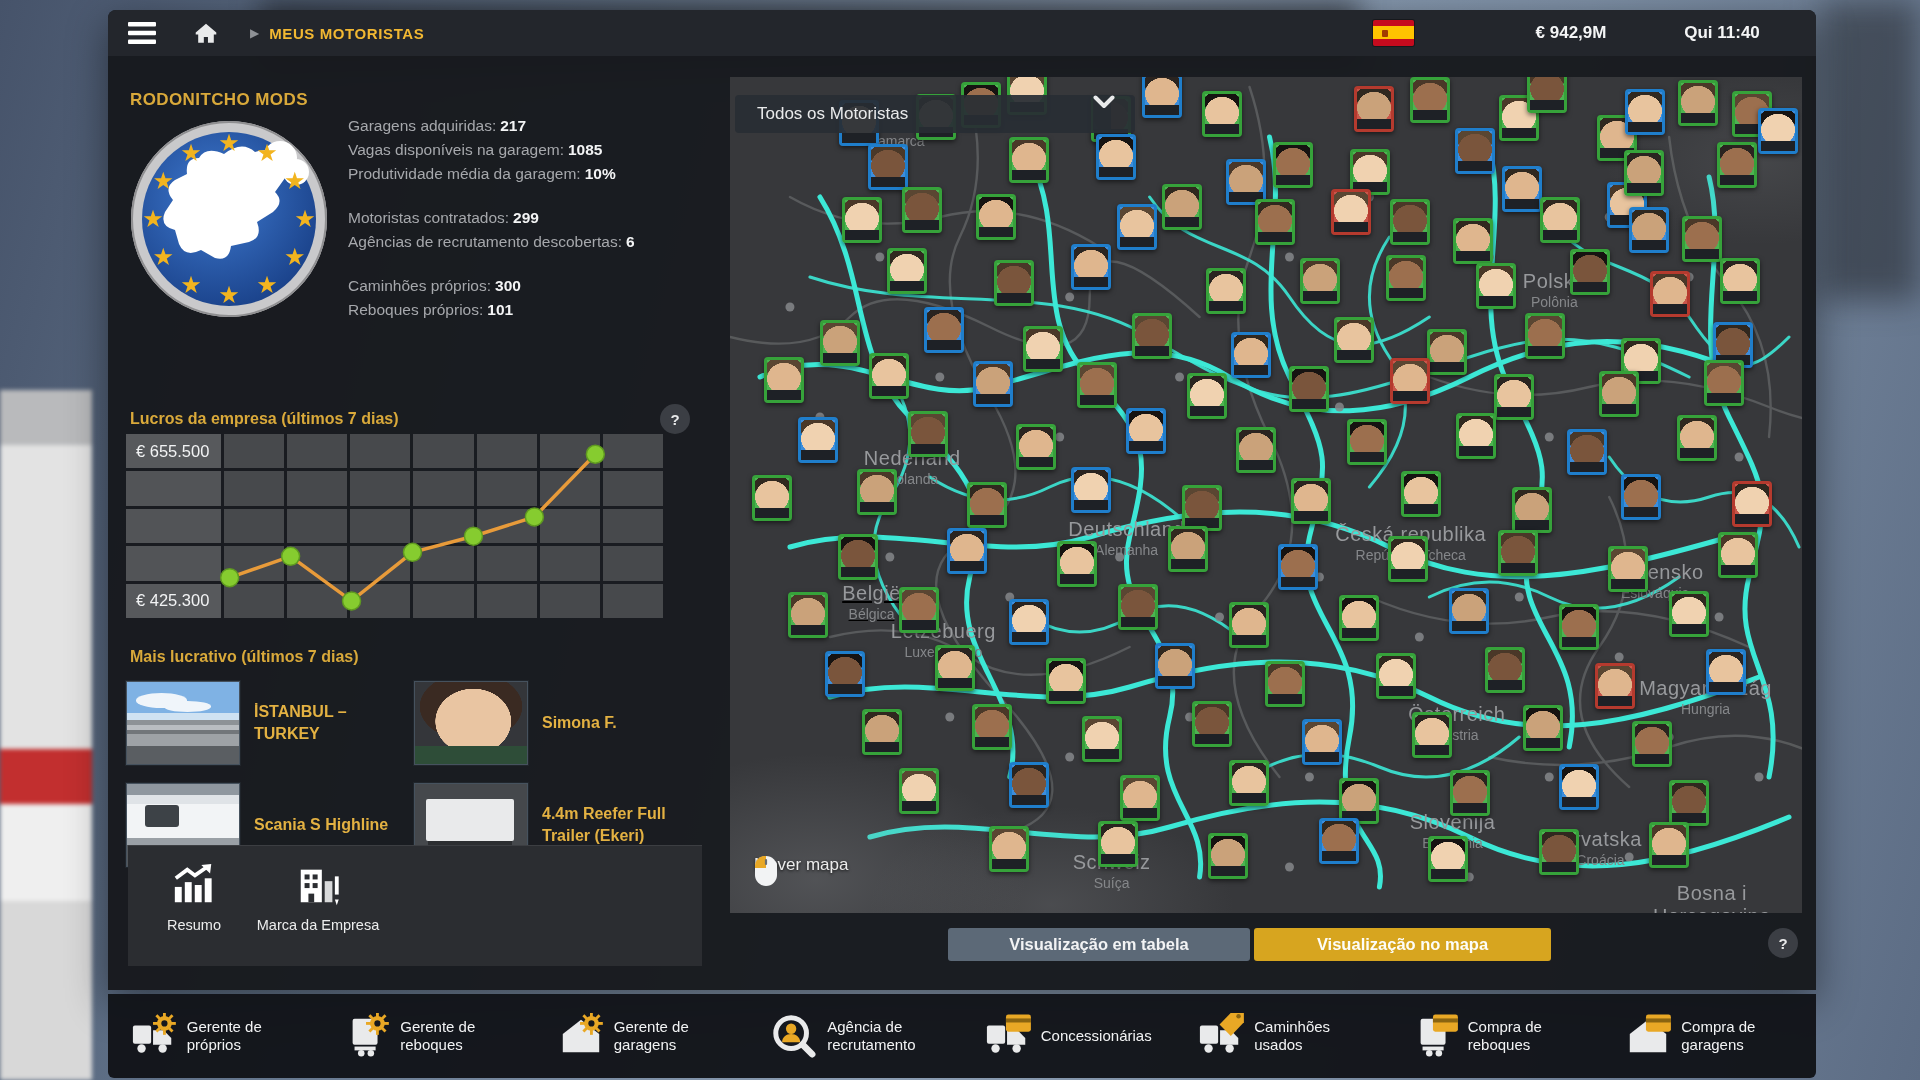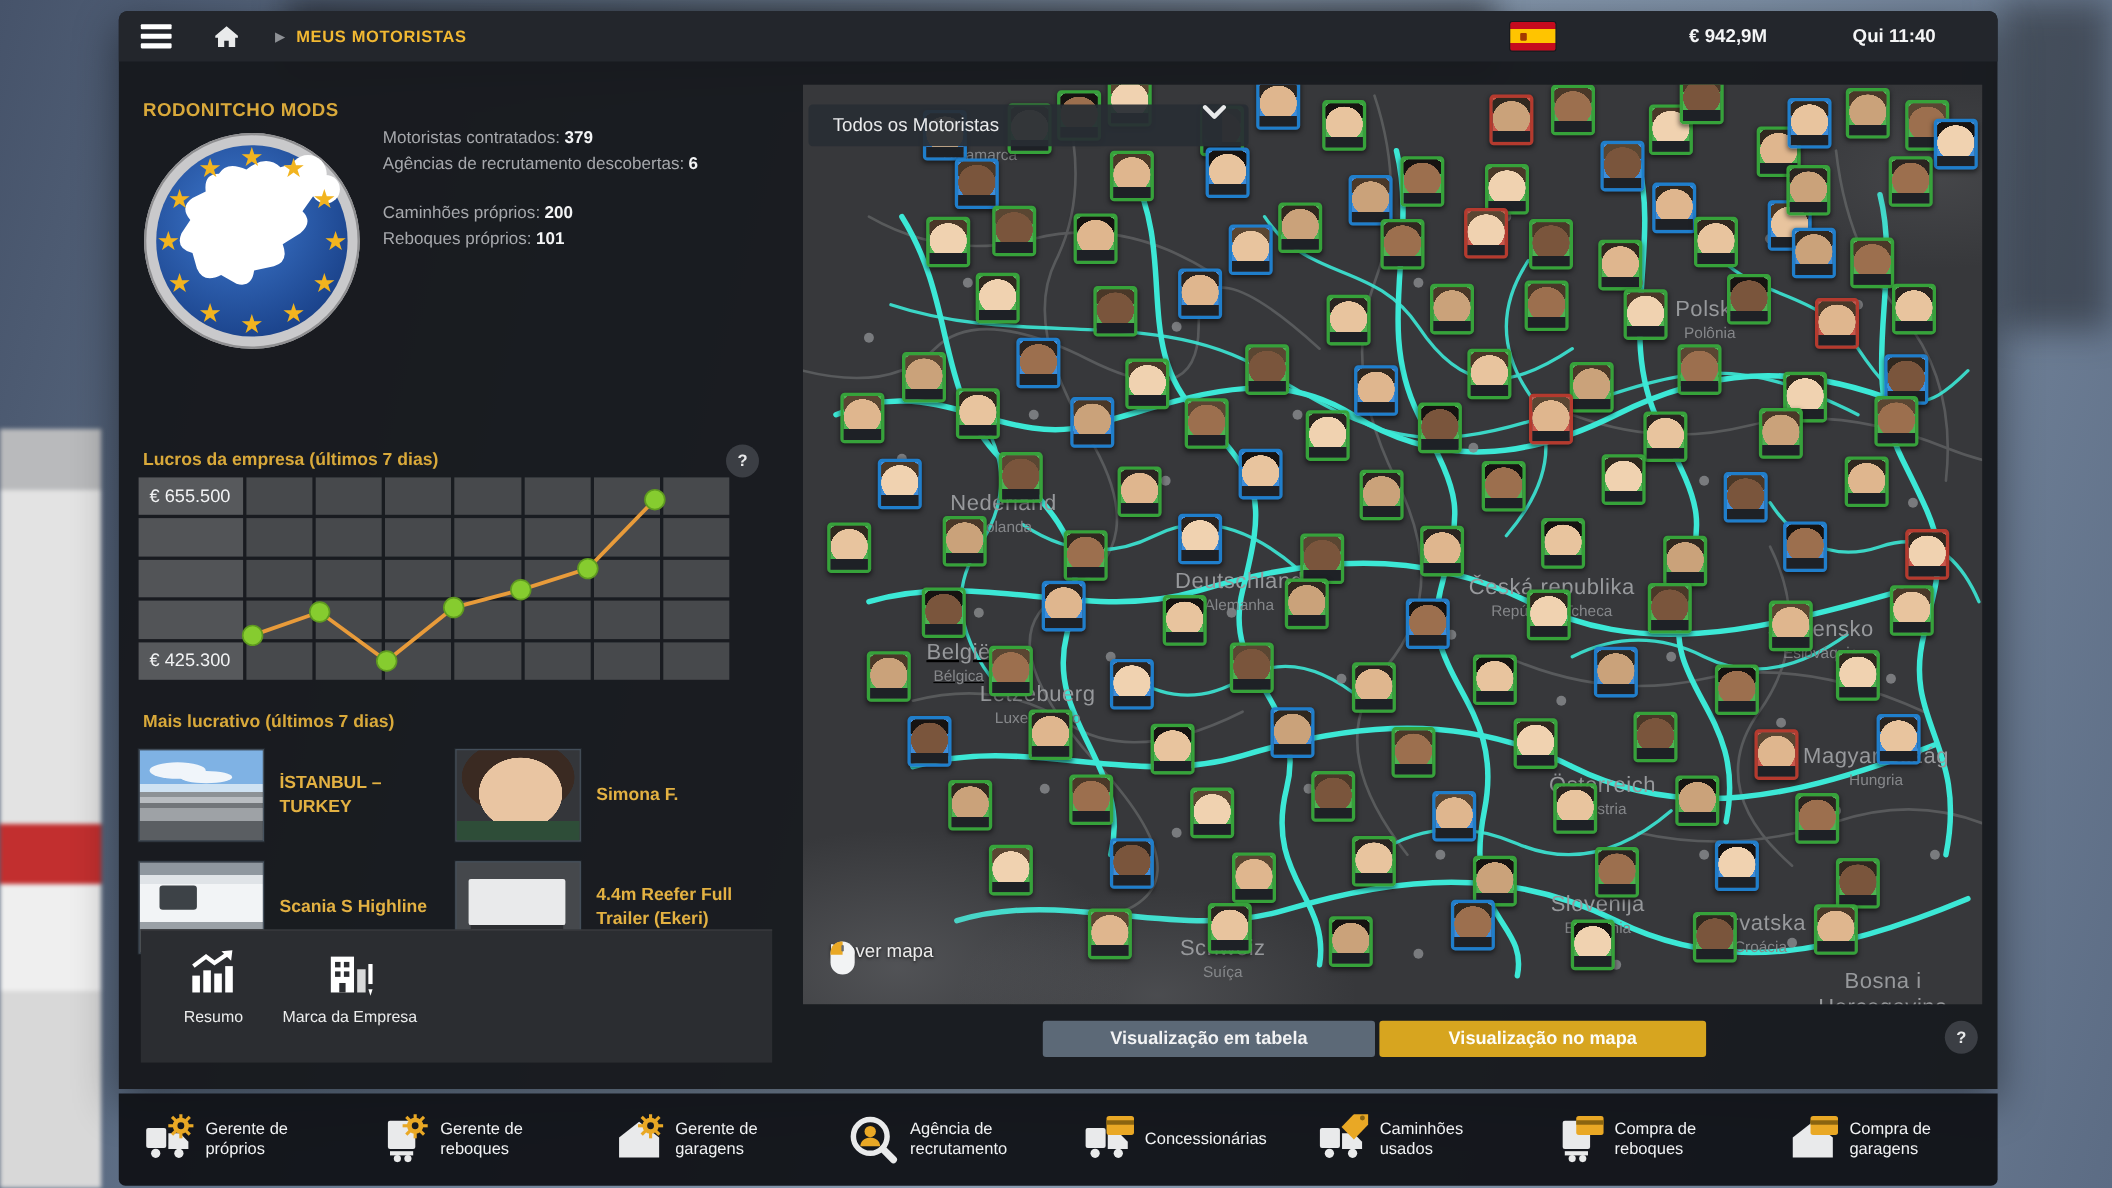--- a/index.html
+++ b/index.html
@@ -173,25 +173,30 @@
               <text x="63" y="43.2">★</text>
             <text x="101" y="33">★</text>
               <text x="139" y="43.2">★</text>
               <text x="166.8" y="71">★</text>
           </g>
         </svg>
       </div>
 
       <div class="stats">
           <div class="stat-group">
-            <div class="stat-row"><span>Motoristas contratados:</span><b>379</b></div>
+            <div class="stat-row"><span>Garagens adquiridas:</span><b>217</b></div>
+            <div class="stat-row"><span>Vagas disponíveis na garagem:</span><b>1085</b></div>
+            <div class="stat-row"><span>Produtividade média da garagem:</span><b>10%</b></div>
+          </div>
+          <div class="stat-group">
+            <div class="stat-row"><span>Motoristas contratados:</span><b>299</b></div>
             <div class="stat-row"><span>Agências de recrutamento descobertas:</span><b>6</b></div>
           </div>
           <div class="stat-group">
-            <div class="stat-row"><span>Caminhões próprios:</span><b>200</b></div>
+            <div class="stat-row"><span>Caminhões próprios:</span><b>300</b></div>
             <div class="stat-row"><span>Reboques próprios:</span><b>101</b></div>
           </div>
         </div>
 
       <div class="profit-head">
         <span class="sec-title">Lucros da empresa (últimos 7 dias)</span>
         <div class="help-btn">?</div>
       </div>
 
       <div class="chart">

